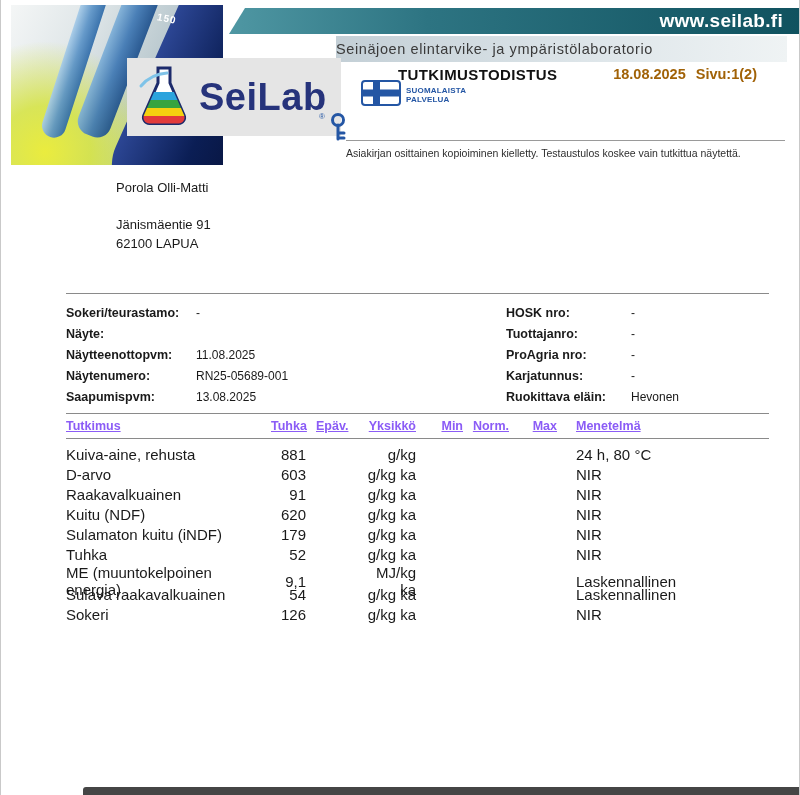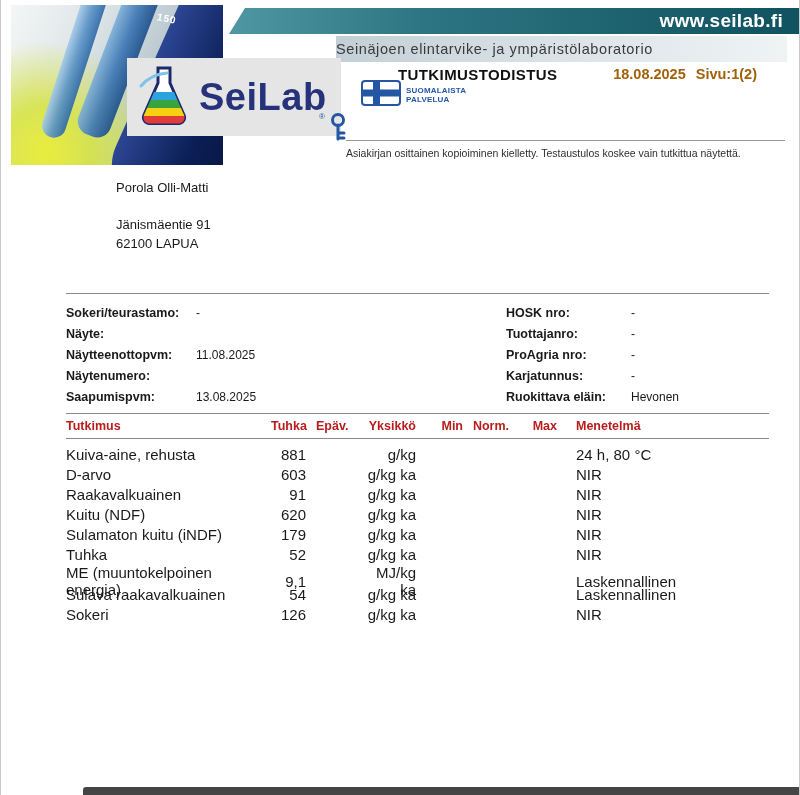--- a/index.html
+++ b/index.html
@@ -66,21 +66,21 @@
     display:grid;grid-template-columns:440px 1fr;}
   .info-col{display:flex;flex-direction:column;}
   .info-row{display:grid;height:21px;align-items:center;font-size:12px;color:#1a1a1a;}
   .info-col.left  .info-row{grid-template-columns:130px auto;}
   .info-col.right .info-row{grid-template-columns:125px auto;}
   .info-row .lbl{font-weight:bold;font-size:12.5px;}
 
   
   .results{margin:6px 30px 0 65px;border-top:1px solid #8a8a8a;}
   .tgrid{display:grid;grid-template-columns:205px 35px 55px 55px 47px 46px 48px auto;align-items:center;}
-  .thead{height:25px;border-bottom:1px solid #8a8a8a;font-weight:bold;font-size:12.5px;color:#b91c1c;}
+  .thead{height:25px;border-bottom:1px solid #8a8a8a;font-weight:bold;font-size:12.5px;color:#8b5cf6;text-decoration:underline;}
   .trow{height:20px;font-size:15px;color:#1a1a1a;}
   .rows{padding-top:5px;}
   .c-tulos,.c-yks,.c-min,.c-norm,.c-max{text-align:right;}
   .c-epav{padding-left:10px;}
   .c-men{padding-left:19px;}
 
   .bottom-bar{position:absolute;left:82px;right:0;bottom:0;height:8px;background:#454545;border-radius:3px 0 0 0;}
 </style>
 </head>
 <body>
@@ -175,20 +175,21 @@
         </div>
       <div class="info-row">
           <span class="lbl">Näyte:</span>
         </div>
       <div class="info-row">
           <span class="lbl">Näytteenottopvm:</span>
           <span class="val">11.08.2025</span>
         </div>
       <div class="info-row">
           <span class="lbl">Näytenumero:</span>
+          <span class="val">RN25-05689-001</span>
         </div>
       <div class="info-row">
           <span class="lbl">Saapumispvm:</span>
           <span class="val">13.08.2025</span>
         </div>
     </div>
     <div class="info-col right">
       <div class="info-row">
           <span class="lbl">HOSK nro:</span>
           <span class="val">-</span>

